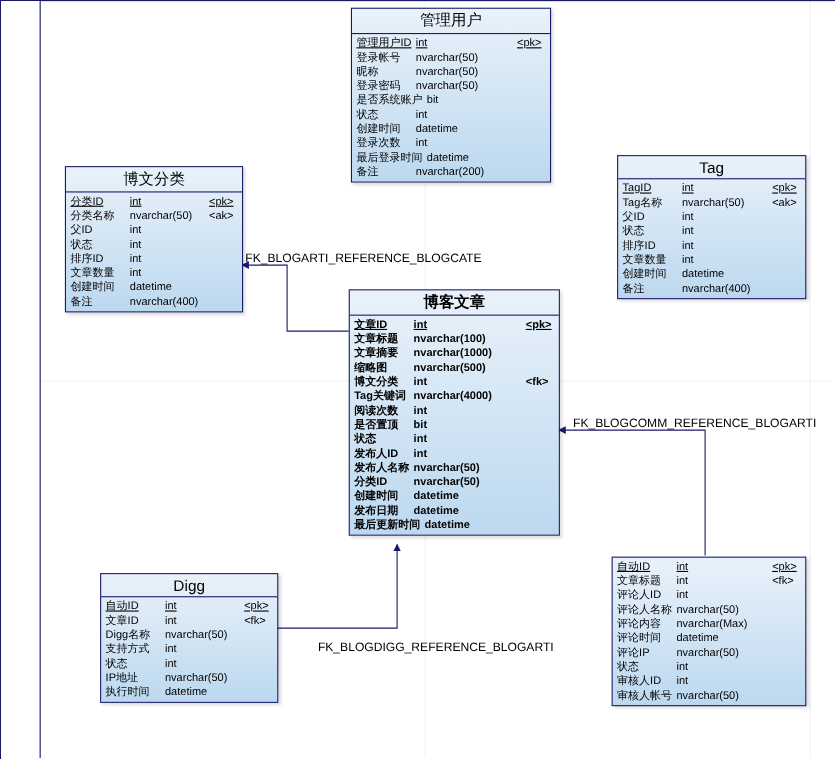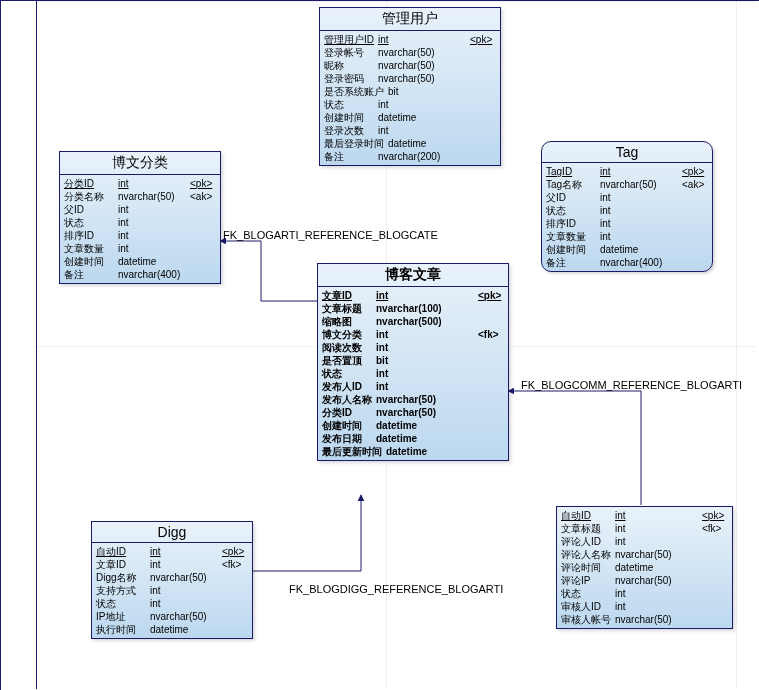--- a/index.html
+++ b/index.html
@@ -204,21 +204,21 @@
           <span class="col-type">datetime</span>
           <span class="col-key"></span>
         </div>
         <div class="row">
           <span class="col-name">备注</span>
           <span class="col-type">nvarchar(400)</span>
           <span class="col-key"></span>
         </div>
       </div>
     </div>
-  <div id="ent-tag" class="entity" style="left: 540px; top: 140px; width: 170px; border-radius: 10px;">
+  <div id="ent-tag" class="entity" style="left: 560px; top: 140px; width: 170px;">
       <div class="entity-title">Tag</div>
       <div class="entity-body">
         <div class="row pk">
           <span class="col-name">TagID</span>
           <span class="col-type">int</span>
           <span class="col-key">&lt;pk&gt;</span>
         </div>
         <div class="row">
           <span class="col-name">Tag名称</span>
           <span class="col-type">nvarchar(50)</span>
@@ -263,30 +263,40 @@
           <span class="col-name">文章ID</span>
           <span class="col-type">int</span>
           <span class="col-key">&lt;pk&gt;</span>
         </div>
         <div class="row">
           <span class="col-name">文章标题</span>
           <span class="col-type">nvarchar(100)</span>
           <span class="col-key"></span>
         </div>
         <div class="row">
+          <span class="col-name">文章摘要</span>
+          <span class="col-type">nvarchar(1000)</span>
+          <span class="col-key"></span>
+        </div>
+        <div class="row">
           <span class="col-name">缩略图</span>
           <span class="col-type">nvarchar(500)</span>
           <span class="col-key"></span>
         </div>
         <div class="row">
           <span class="col-name">博文分类</span>
           <span class="col-type">int</span>
           <span class="col-key">&lt;fk&gt;</span>
         </div>
         <div class="row">
+          <span class="col-name">Tag关键词</span>
+          <span class="col-type">nvarchar(4000)</span>
+          <span class="col-key"></span>
+        </div>
+        <div class="row">
           <span class="col-name">阅读次数</span>
           <span class="col-type">int</span>
           <span class="col-key"></span>
         </div>
         <div class="row">
           <span class="col-name">是否置顶</span>
           <span class="col-type">bit</span>
           <span class="col-key"></span>
         </div>
         <div class="row">
@@ -382,20 +392,25 @@
           <span class="col-name">评论人ID</span>
           <span class="col-type">int</span>
           <span class="col-key"></span>
         </div>
         <div class="row">
           <span class="col-name">评论人名称</span>
           <span class="col-type">nvarchar(50)</span>
           <span class="col-key"></span>
         </div>
         <div class="row">
+          <span class="col-name">评论内容</span>
+          <span class="col-type">nvarchar(Max)</span>
+          <span class="col-key"></span>
+        </div>
+        <div class="row">
           <span class="col-name">评论时间</span>
           <span class="col-type">datetime</span>
           <span class="col-key"></span>
         </div>
         <div class="row">
           <span class="col-name">评论IP</span>
           <span class="col-type">nvarchar(50)</span>
           <span class="col-key"></span>
         </div>
         <div class="row">

